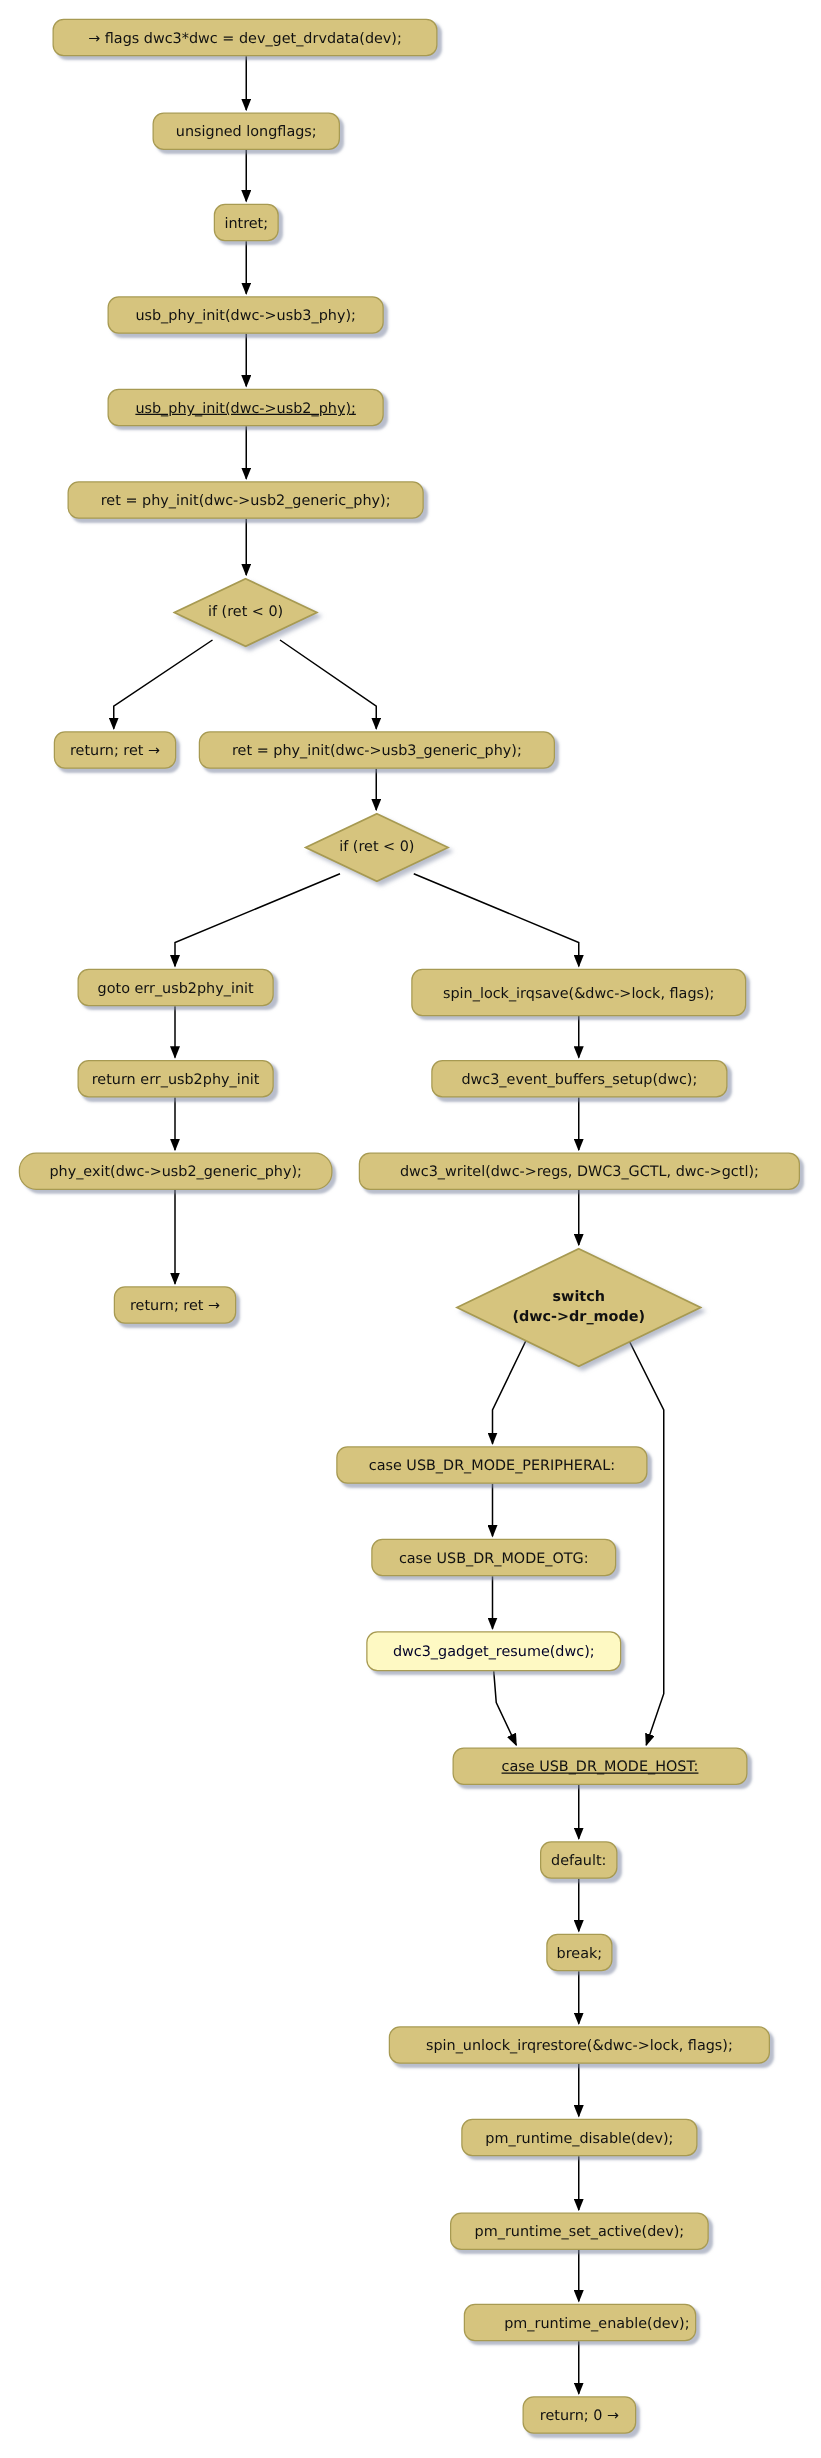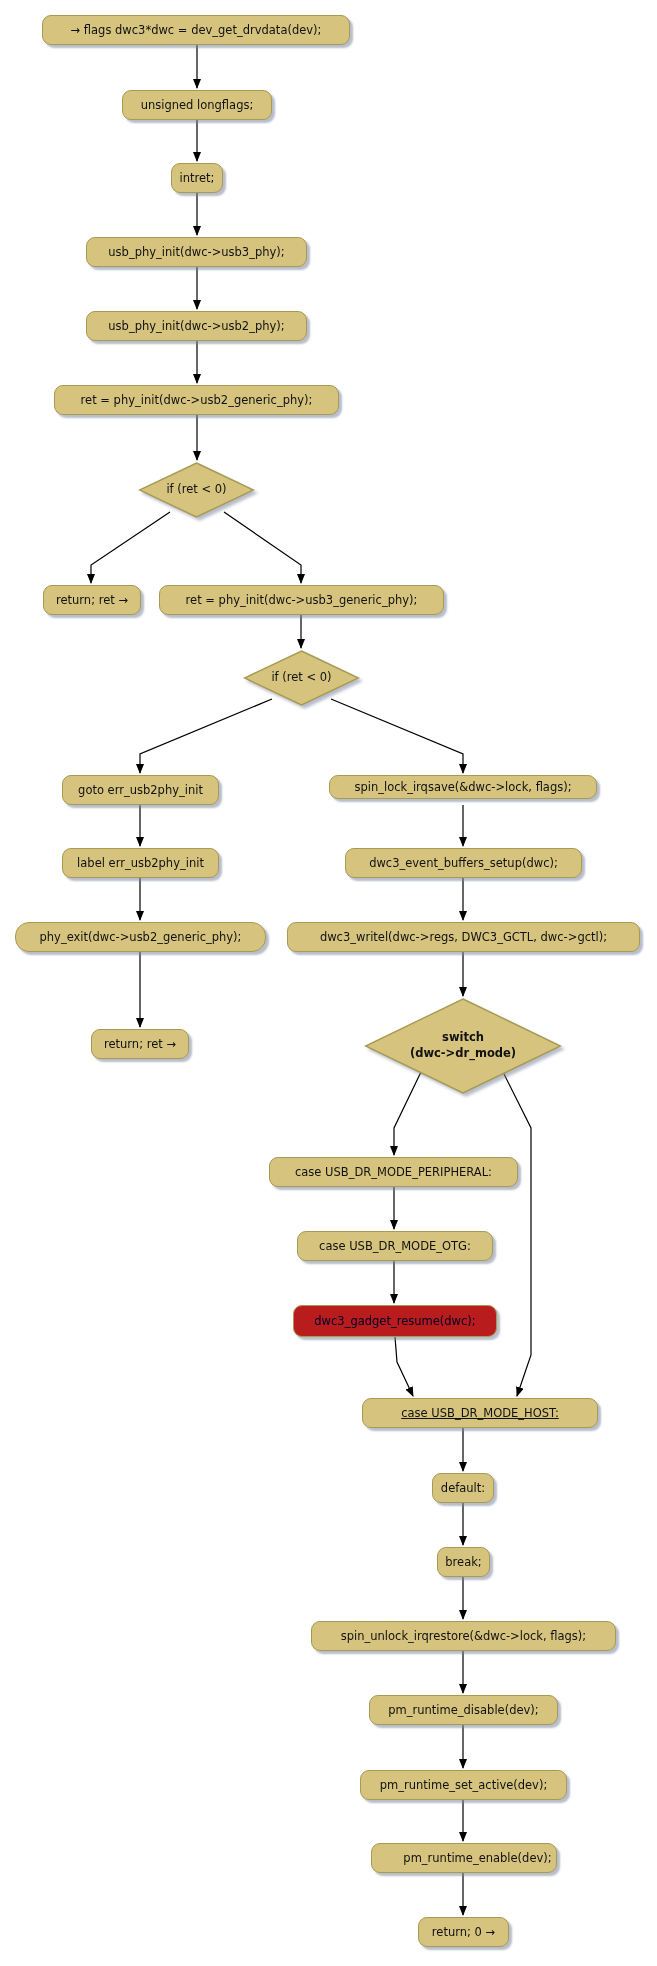--- a/index.html
+++ b/index.html
@@ -20,21 +20,21 @@
     white-space:nowrap;
   }
   .action{
     background:#d6c47e;
     border:1.4px solid #a79a52;
     border-radius:9px;
     box-shadow:3px 3px 2px rgba(125,135,160,0.55);
     padding:0 6px;
   }
   .highlight{
-    background:#b91c1c;
+    background:#fef9c3;
     border:1.4px solid #a79a52;
     border-radius:9px;
     box-shadow:3px 3px 2px rgba(125,135,160,0.55);
     padding:0 6px;
     color:#000028;
   }
   .diamond{background:transparent;border:none;padding:0;}
   .diamond svg{position:absolute;left:0;top:0;filter:drop-shadow(3px 3px 1.5px rgba(125,135,160,0.55));}
   .diamond-shape{fill:#d6c47e;stroke:#a79a52;stroke-width:1.4;}
   .diamond .node-label{position:relative;z-index:3;text-align:center;white-space:pre-line;line-height:1.35;}
@@ -91,21 +91,21 @@
   </div>
 
   <div class="node action" style="left:171px;top:163px;width:52px;height:30px;">
     <span class="node-label">intret;</span>
   </div>
 
   <div class="node action" style="left:86px;top:237px;width:221px;height:30px;">
     <span class="node-label">usb_phy_init(dwc-&gt;usb3_phy);</span>
   </div>
 
-  <div class="node action" style="left:86px;top:311px;width:221px;height:30px;">
+  <div class="node action" style="left:86px;top:311px;width:221px;height:30px;text-decoration:underline;">
     <span class="node-label">usb_phy_init(dwc-&gt;usb2_phy);</span>
   </div>
 
   <div class="node action" style="left:54px;top:385px;width:285px;height:30px;">
     <span class="node-label">ret = phy_init(dwc-&gt;usb2_generic_phy);</span>
   </div>
 
   <div class="node diamond" style="left:138px;top:462px;width:117px;height:56px;">
     <svg width="117" height="56" viewBox="0 0 117 56">
       <polygon class="diamond-shape" points="58.5,1 115.5,28 58.5,55 1.5,28"></polygon>
@@ -126,32 +126,32 @@
       <polygon class="diamond-shape" points="58.5,1 115.5,28 58.5,55 1.5,28"></polygon>
     </svg>
     <span class="node-label">if (ret &lt; 0)</span>
   </div>
 
   <div class="node action" style="left:62px;top:775px;width:157px;height:30px;">
     <span class="node-label">goto err_usb2phy_init</span>
   </div>
 
   <div class="node action" style="left:62px;top:848px;width:157px;height:30px;">
-    <span class="node-label">label err_usb2phy_init</span>
+    <span class="node-label">return err_usb2phy_init</span>
   </div>
 
   <div class="node action" style="left:15px;top:922px;width:251px;height:30px;border-radius:14px;">
     <span class="node-label">phy_exit(dwc-&gt;usb2_generic_phy);</span>
   </div>
 
   <div class="node action" style="left:91px;top:1029px;width:98px;height:30px;">
     <span class="node-label">return; ret →</span>
   </div>
 
-  <div class="node action" style="left:329px;top:775px;width:268px;height:24px;text-align:center;">
+  <div class="node action" style="left:329px;top:775px;width:268px;height:38px;text-align:center;">
     <span class="node-label">spin_lock_irqsave(&amp;dwc-&gt;lock, flags);</span>
   </div>
 
   <div class="node action" style="left:345px;top:848px;width:237px;height:30px;">
     <span class="node-label">dwc3_event_buffers_setup(dwc);</span>
   </div>
 
   <div class="node action" style="left:287px;top:922px;width:353px;height:30px;">
     <span class="node-label">dwc3_writel(dwc-&gt;regs, DWC3_GCTL, dwc-&gt;gctl);</span>
   </div>

